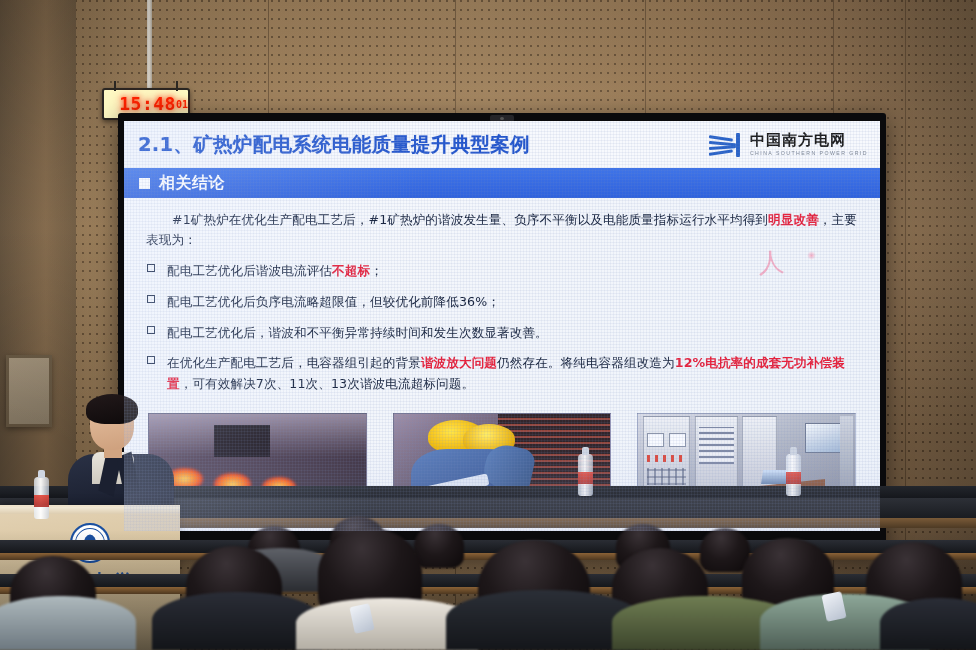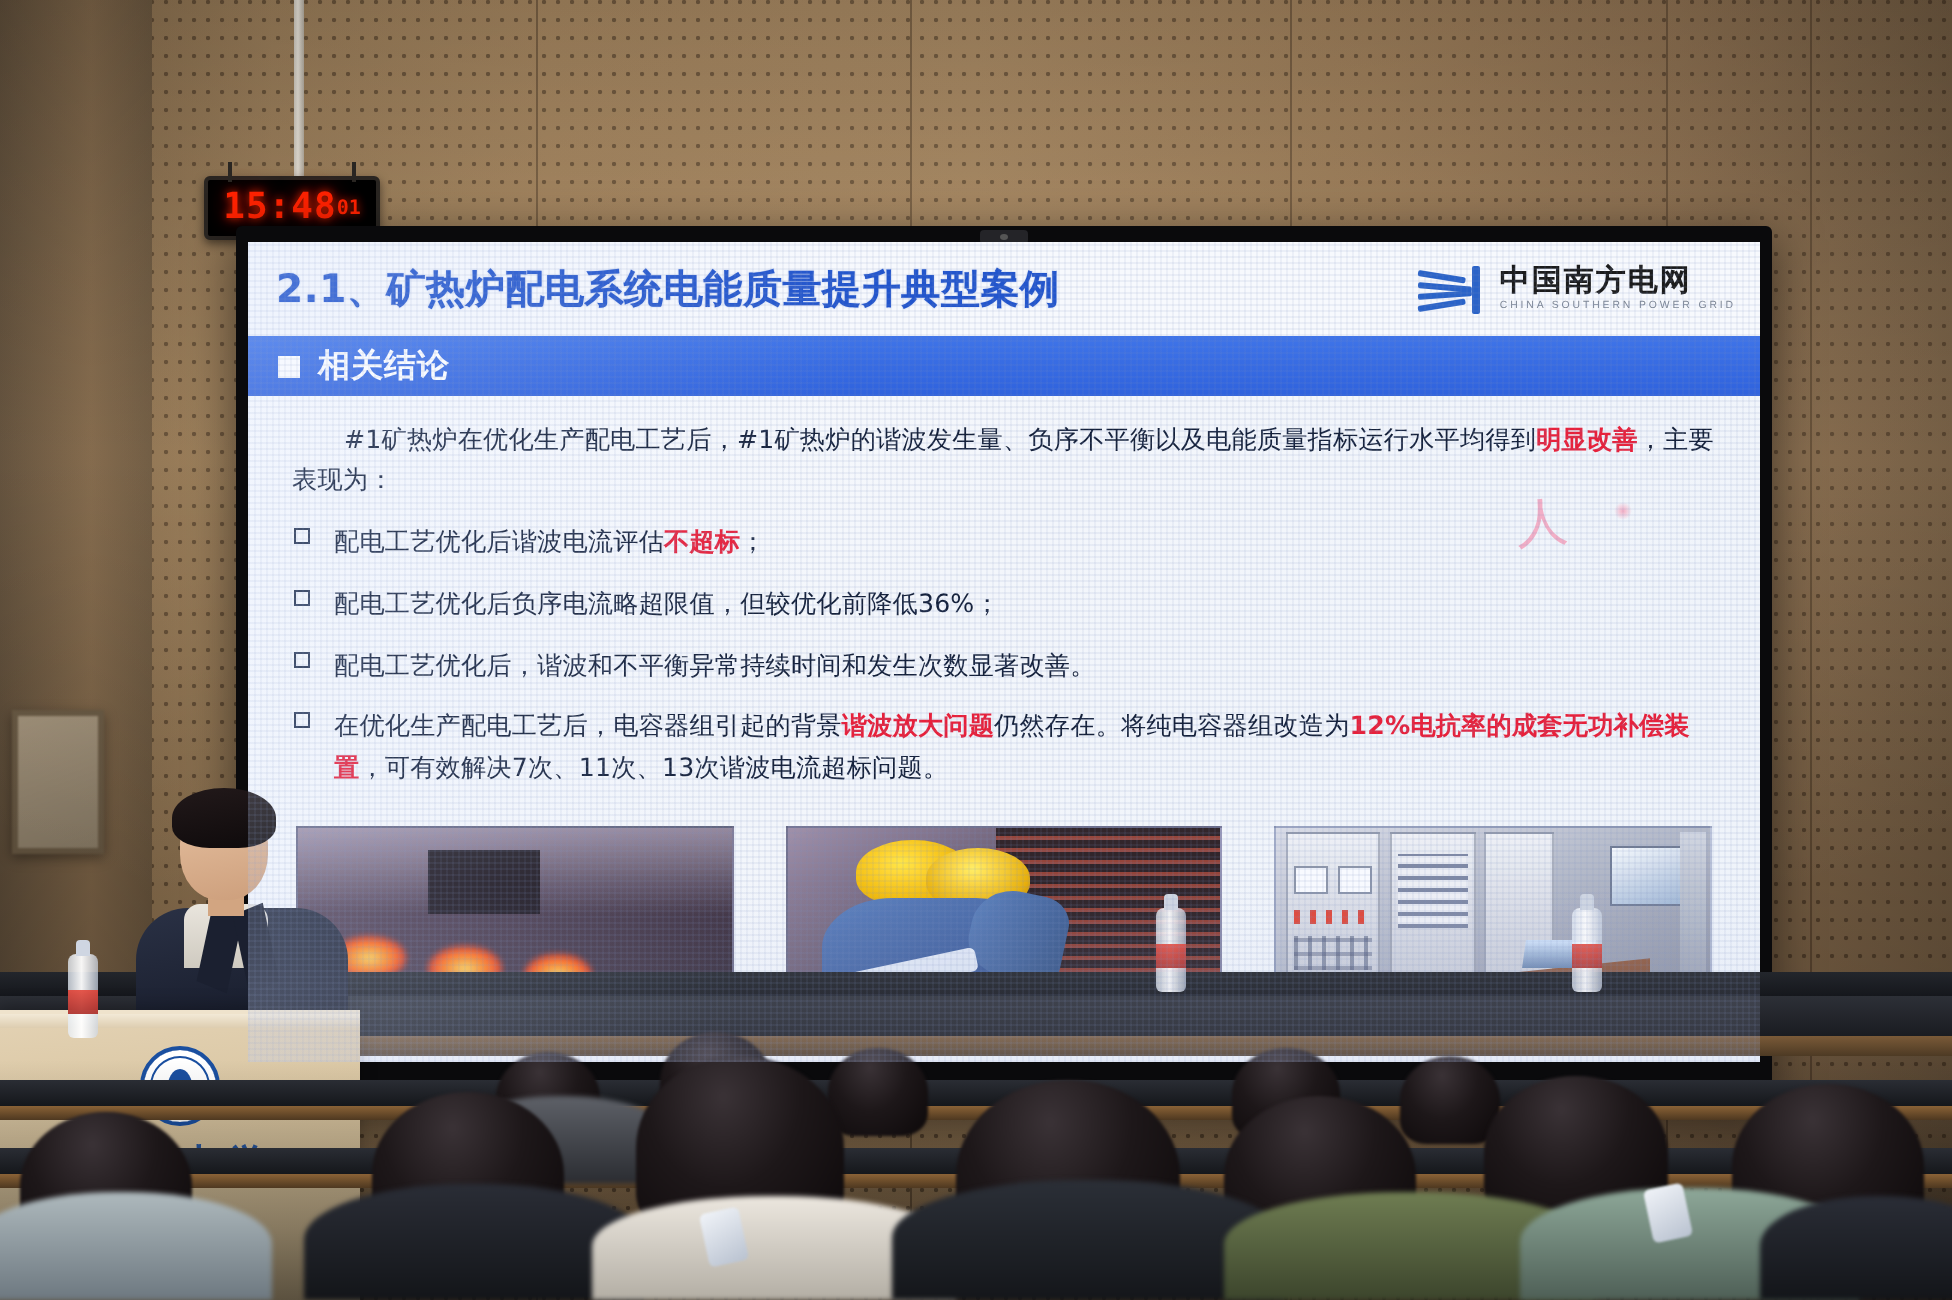--- a/index.html
+++ b/index.html
@@ -57,22 +57,22 @@
     border-radius:2px; filter:blur(0.4px);
   }
   .wall-sensor2 {
     position:absolute; left:141px; top:258px; width:18px; height:3px;
     background:#7a6a52; filter:blur(0.5px);
   }
 
   
   #clock {
     position:absolute; left:200px; top:88px; width:88px; height:32px;
-    background:#000000; border:2px solid #2a2622; border-radius:3px;
-    display:flex; align-items:center; justify-content:center;
+    background:#fef9c3; border:2px solid #2a2622; border-radius:3px;
+    display:flex; align-items:center; justify-content:flex-end;
     box-shadow:0 2px 5px rgba(0,0,0,0.5);
     transform:translateX(-98px);
   }
   #clock .ant-l, #clock .ant-r {
     position:absolute; top:-9px; width:2px; height:10px; background:#2a2622;
   }
   #clock .ant-l { left:10px; } #clock .ant-r { right:10px; }
   .clock-time {
     font-family:"DejaVu Sans Mono", monospace;
     font-size:18px; font-weight:bold; color:#ff2200; letter-spacing:0.5px;

